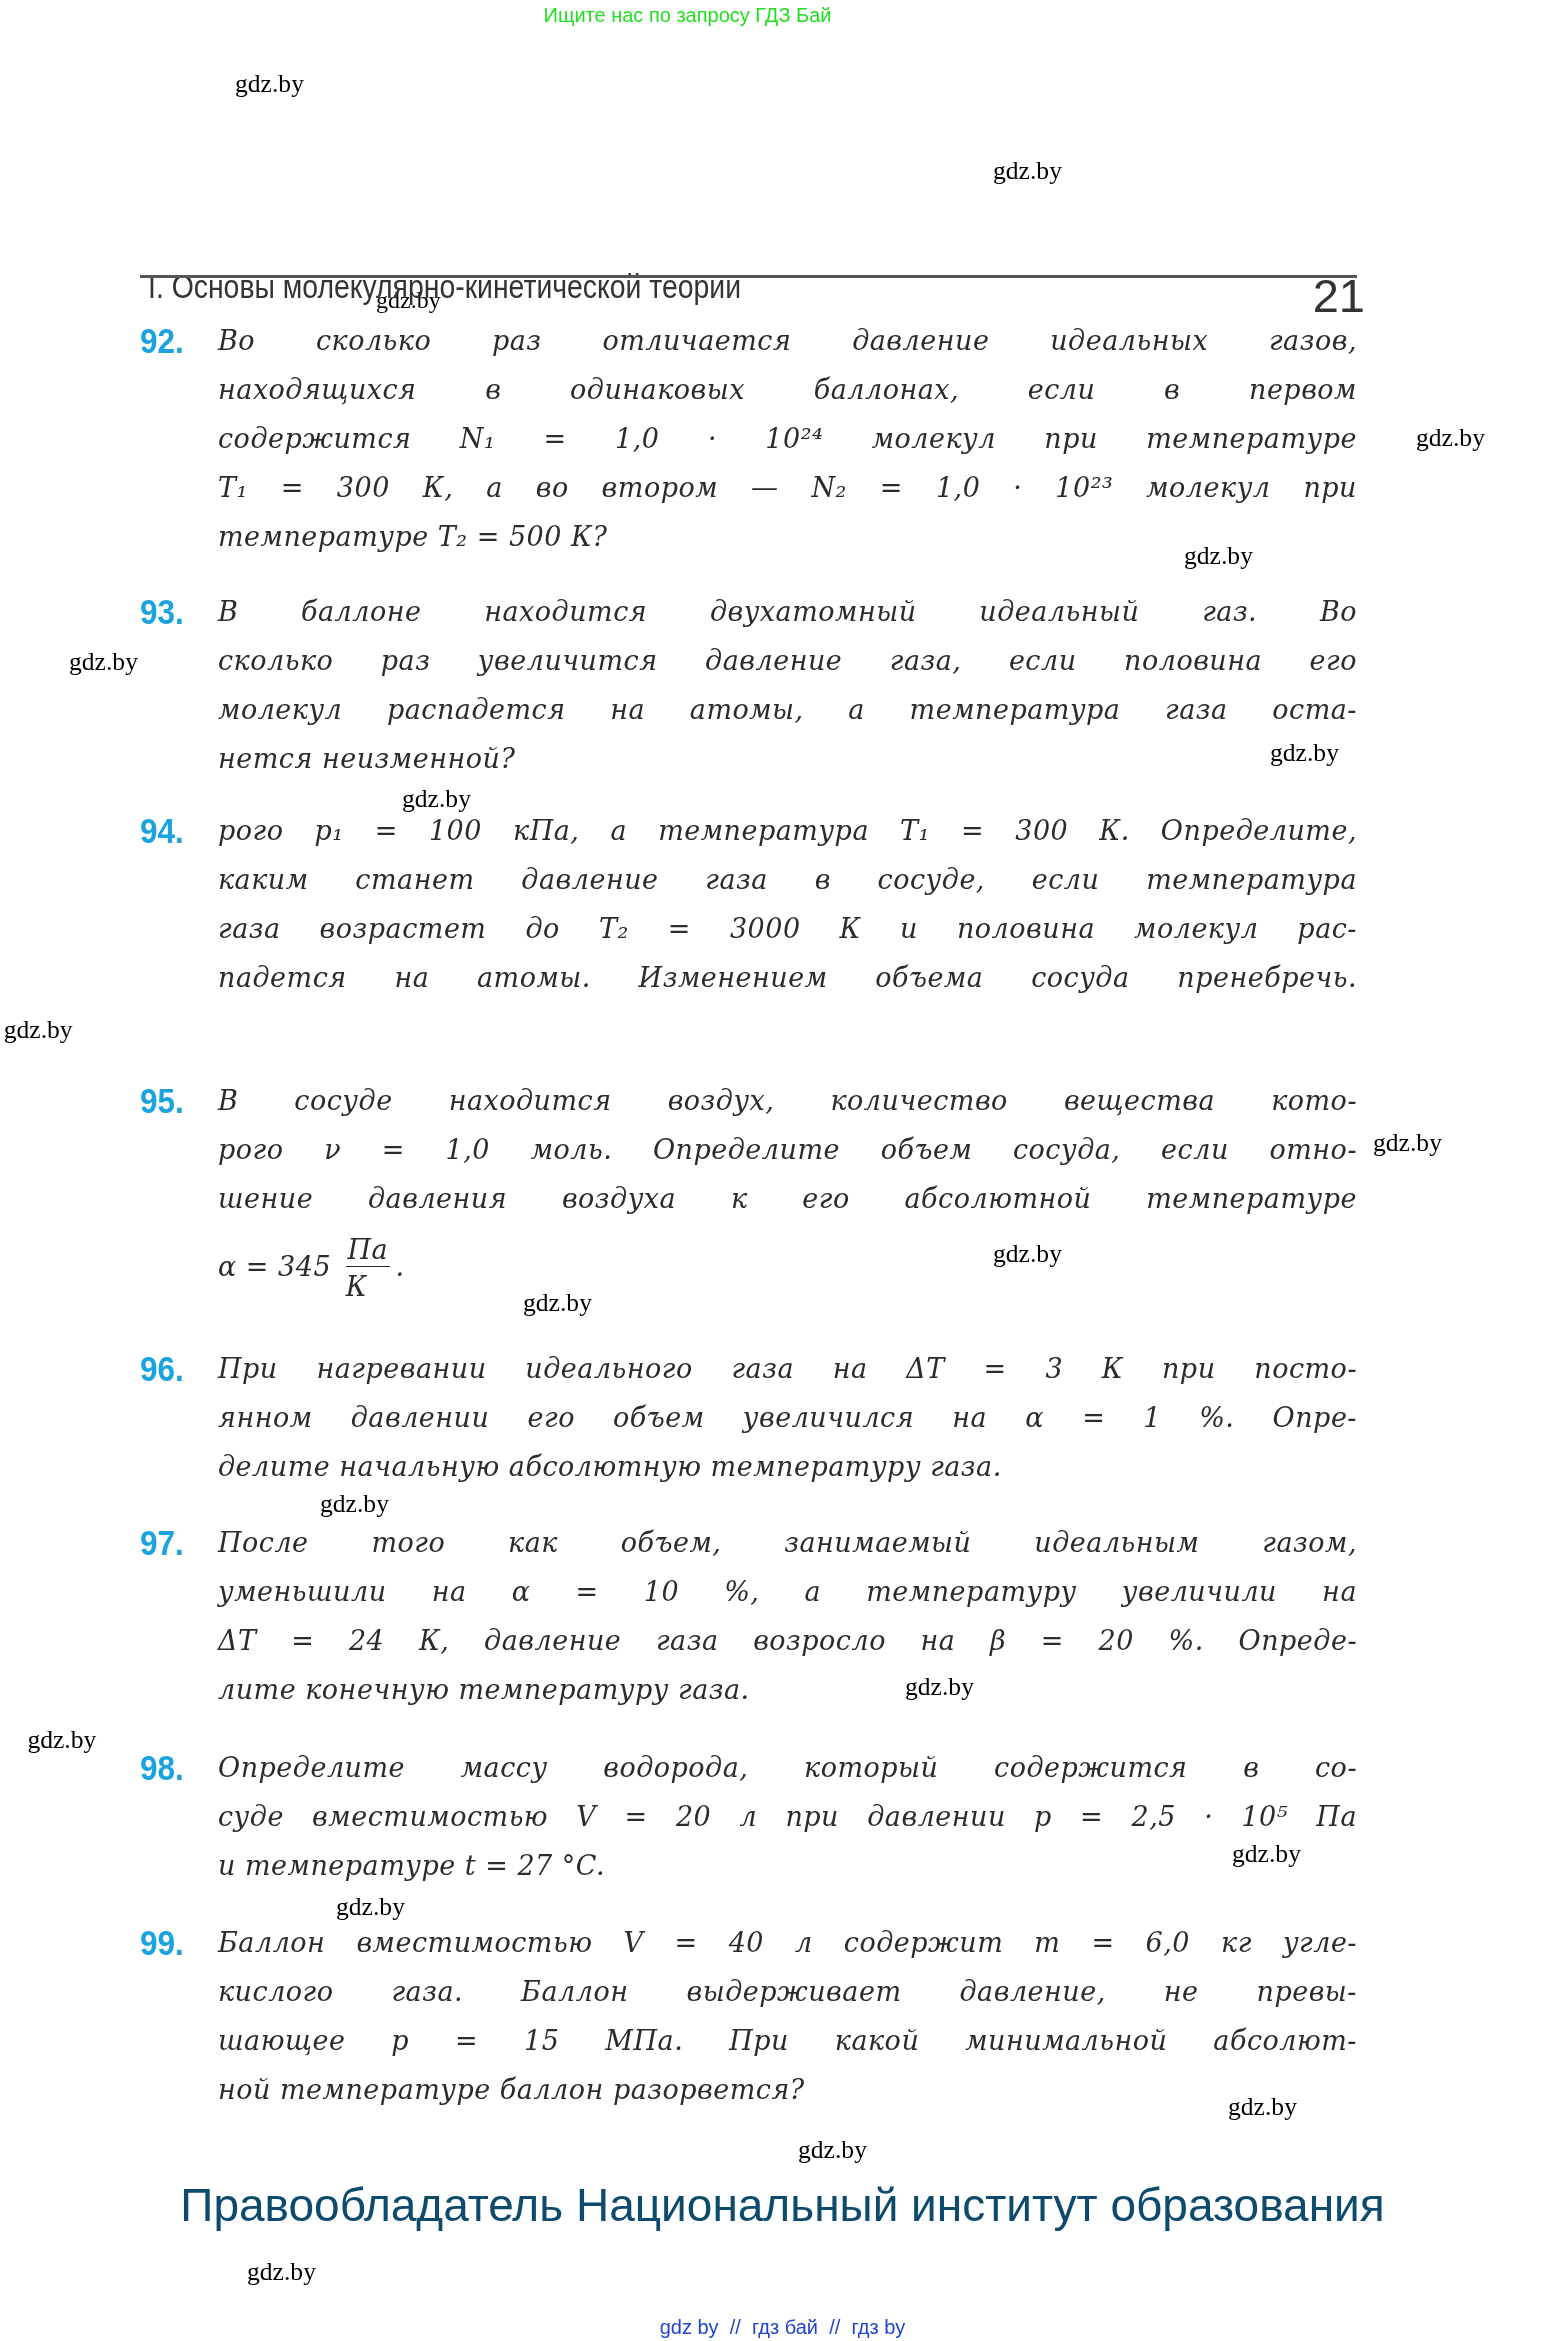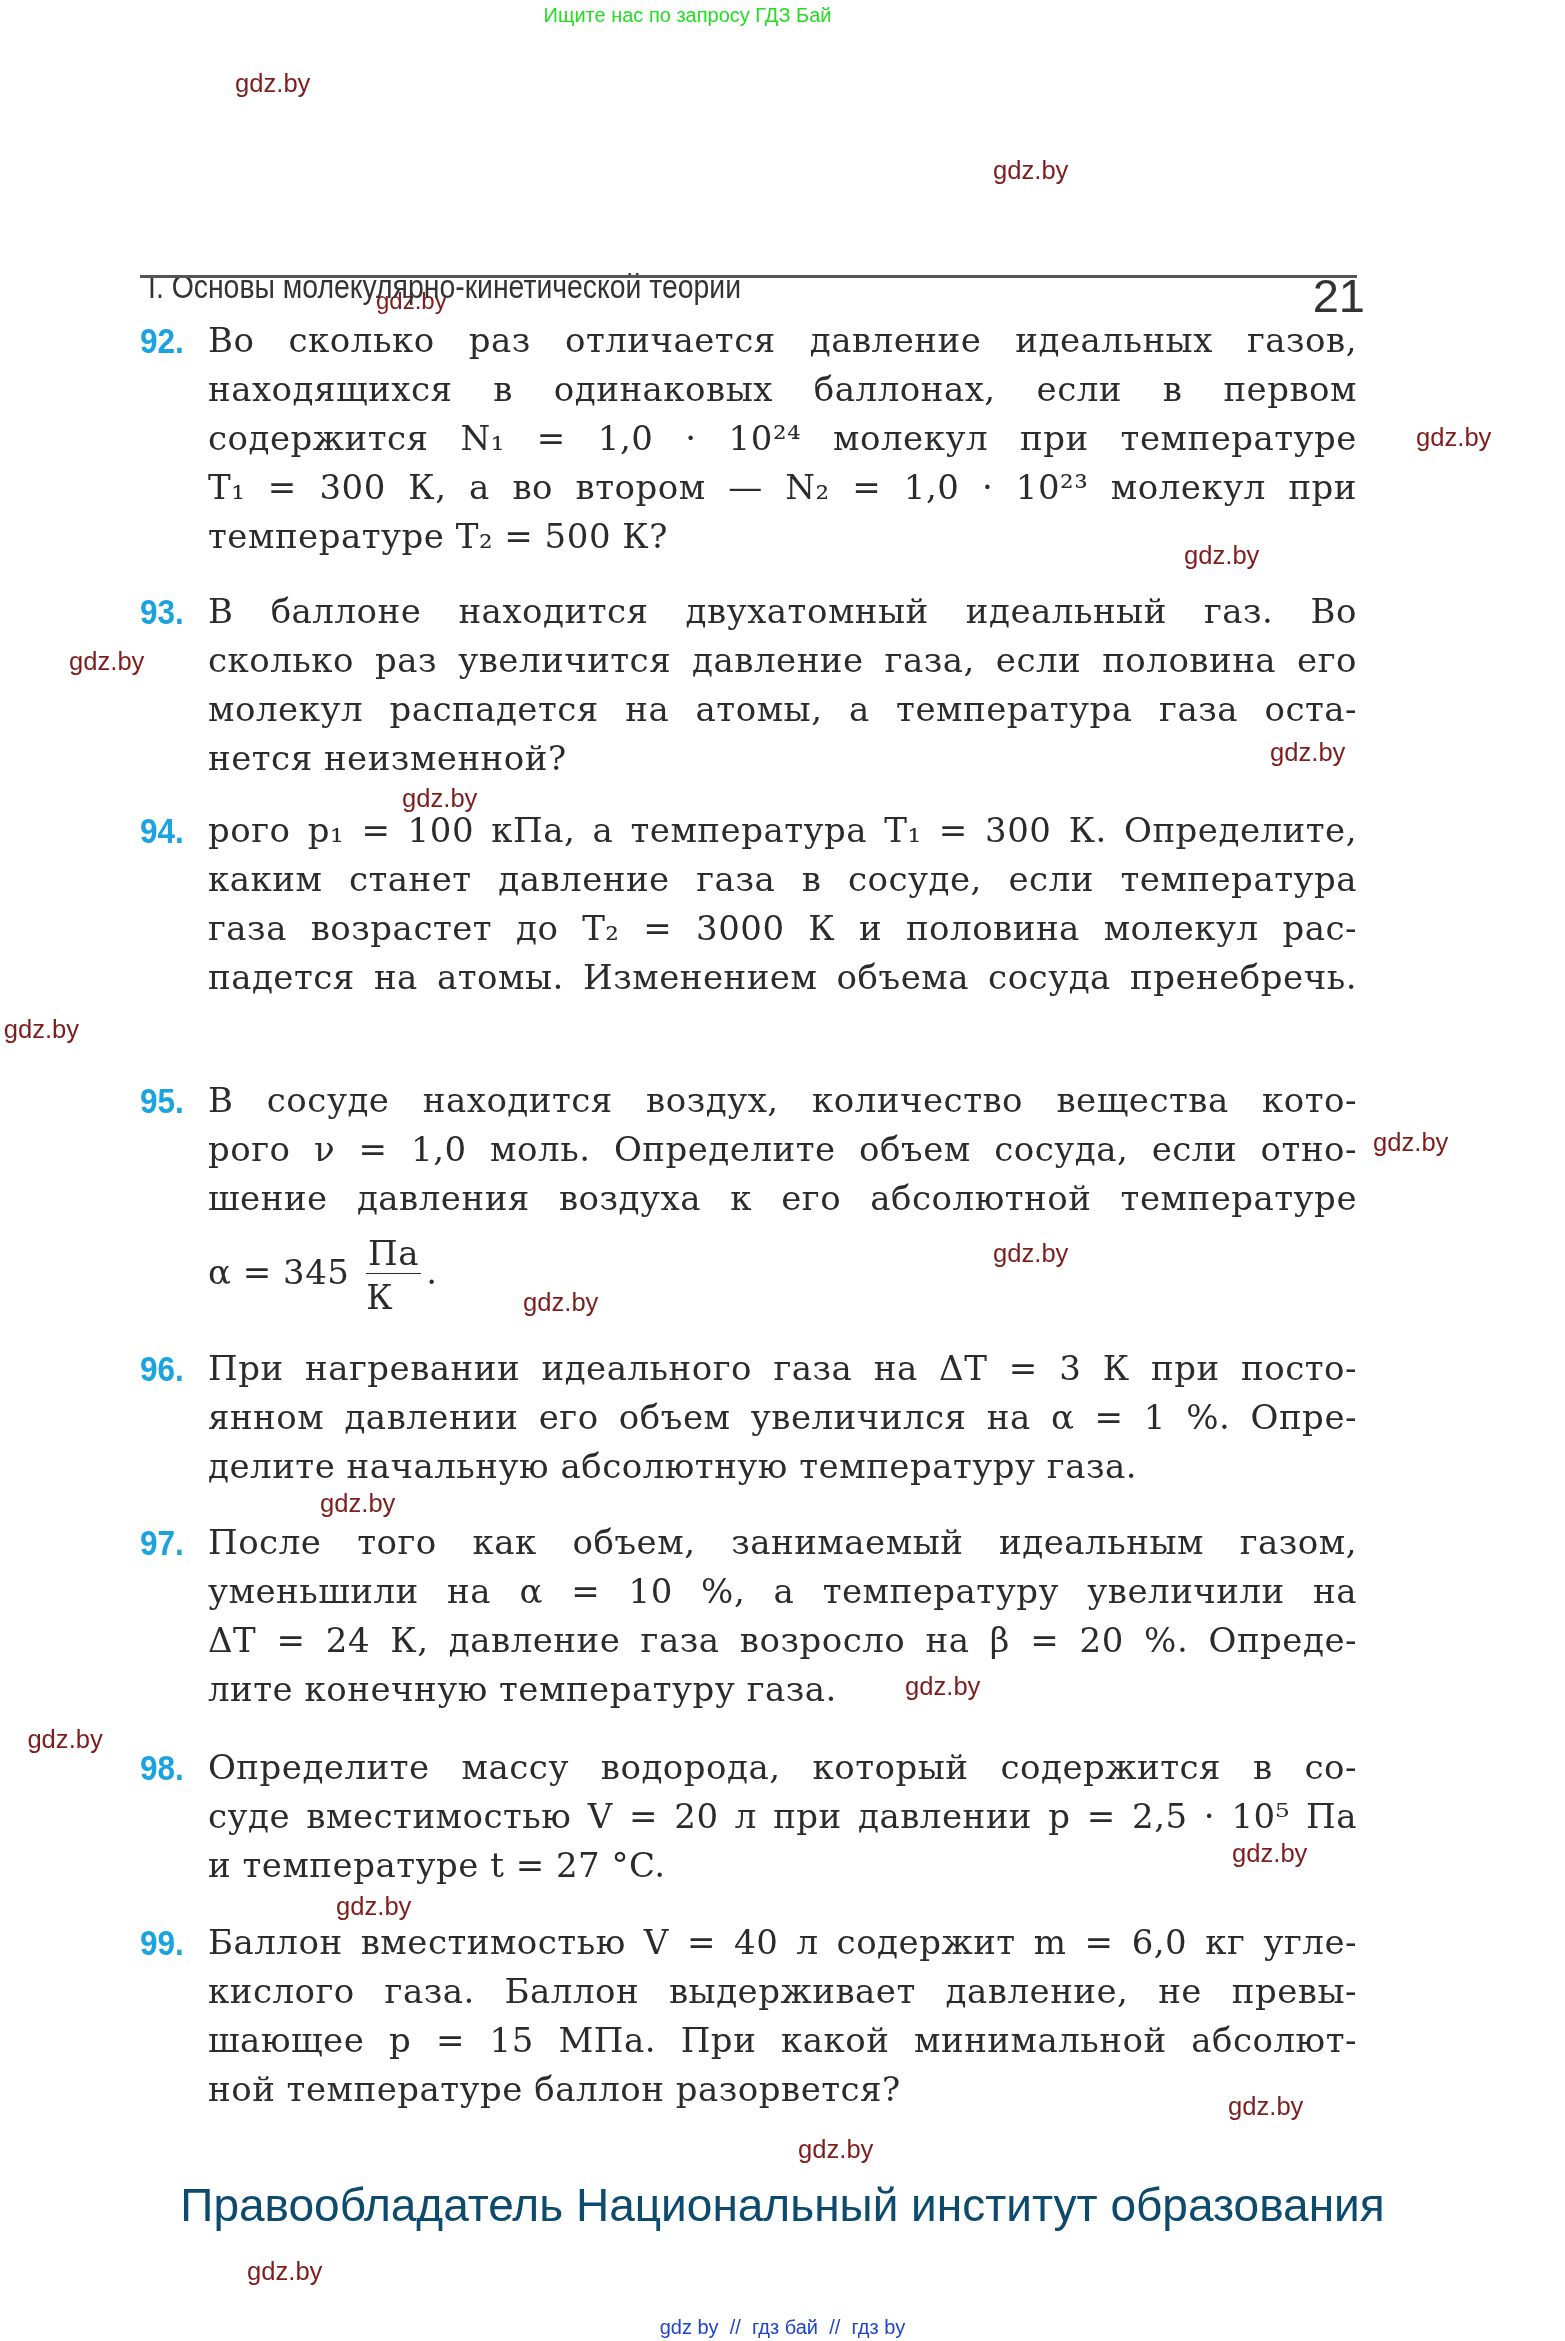--- a/index.html
+++ b/index.html
@@ -1,32 +1,32 @@
 <!DOCTYPE html>
 <html style="font-size:14.6px"><head>
 <meta charset="utf-8">
 <style>
   html, body { margin:0; padding:0; background:#ffffff; }
   body { width:1565px; height:2342px; position:relative; overflow:hidden;
          font-family:"DejaVu Serif", "Liberation Serif", serif; color:#2b2b2b; }
   .abs { position:absolute; }
   .top-banner { left:0; width:1375px; top:3.7px; text-align:center; color:#22dd22;
                 font-family:"Liberation Sans", sans-serif; font-size:20px; }
-  .wm { font-family:Liberation Sans, sans-serif; font-size:25.6px; color:#7f1d1d; }
+  .wm { font-family:Liberation Serif, serif; font-size:25.6px; color:#000000; }
   .header { left:148px; top:225px; width:1217px; height:46px;margin-top:43px; }
   .header-title { position:absolute; left:0; top:0; font-family:"Liberation Sans", sans-serif;
                   font-size:33px; color:#333; transform:scaleX(0.86); transform-origin:left top; white-space:nowrap; }
   .header-page { position:absolute; right:0; top:0; font-family:"Liberation Sans", sans-serif;
                  font-size:47px; font-weight:normal; color:#333; }
   .header-rule { left:140px; top:275px; width:1217px; height:2.7px; background:#555; }
   .problem { left:140px; width:1217px; }
   .pnum { position:absolute; left:0; top:0; color:#1aa3e0; font-family:"Liberation Sans", sans-serif;
           font-weight:bold; font-size:35px; line-height:49px; transform:scaleX(0.9); transform-origin:left top; }
-  .ptext { position:absolute; left:68px; right:0; top:0; font-size:34px; line-height:49px;
-           text-align:justify; letter-spacing:0.5px; }
+  .ptext { position:absolute; left:78px; right:0; top:0; font-size:27px; line-height:49px;
+           text-align:justify; letter-spacing:0.5px;font-style:italic; }
   .ptext .line { display:block; white-space:nowrap; text-align-last:justify; text-align:justify; }
   .ptext .line.last { text-align-last:left; }
   .frac { display:inline-block; vertical-align:middle; text-align:center; margin:0 5.5px; line-height:1; }
   .frac .n { display:block; border-bottom:1.8px solid #2b2b2b; padding:0 1.8px 3.7px; }
   .frac .d { display:block; padding-top:5.5px; }
   .footer-pink { left:0; width:1565px; top:2178px; text-align:center; color:#0c4a6e;
                  font-family:"Liberation Sans", sans-serif; font-size:46px; }
   .footer-links { left:0; width:1565px; top:2316px; text-align:center; color:#2244cc;
                   font-family:"Liberation Sans", sans-serif; font-size:20px; }
 </style>

